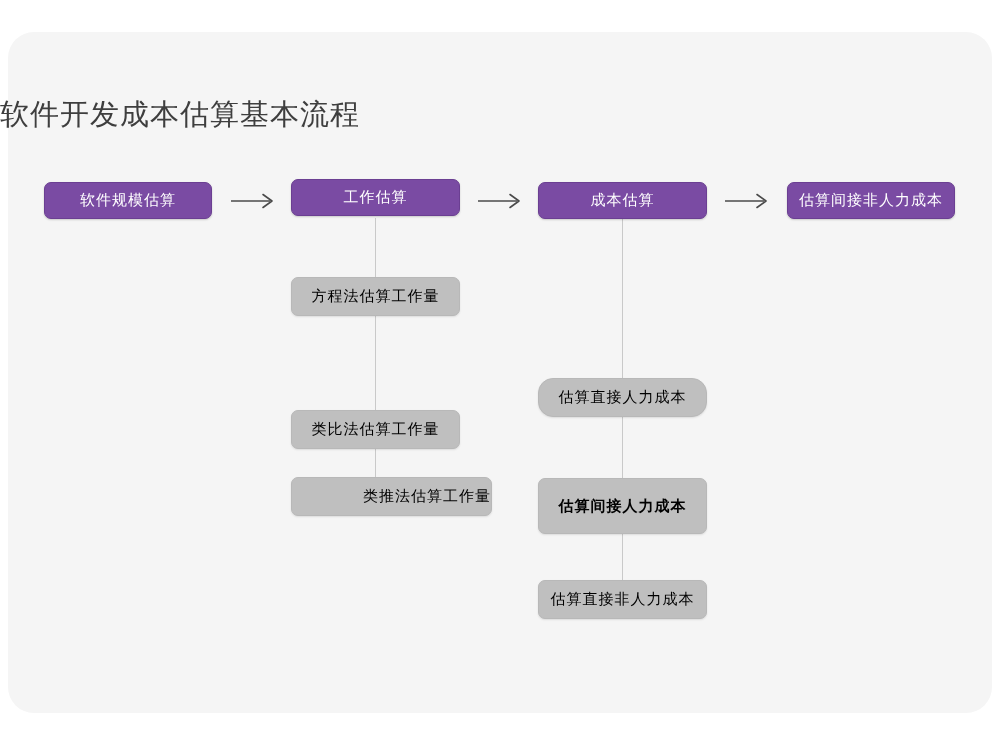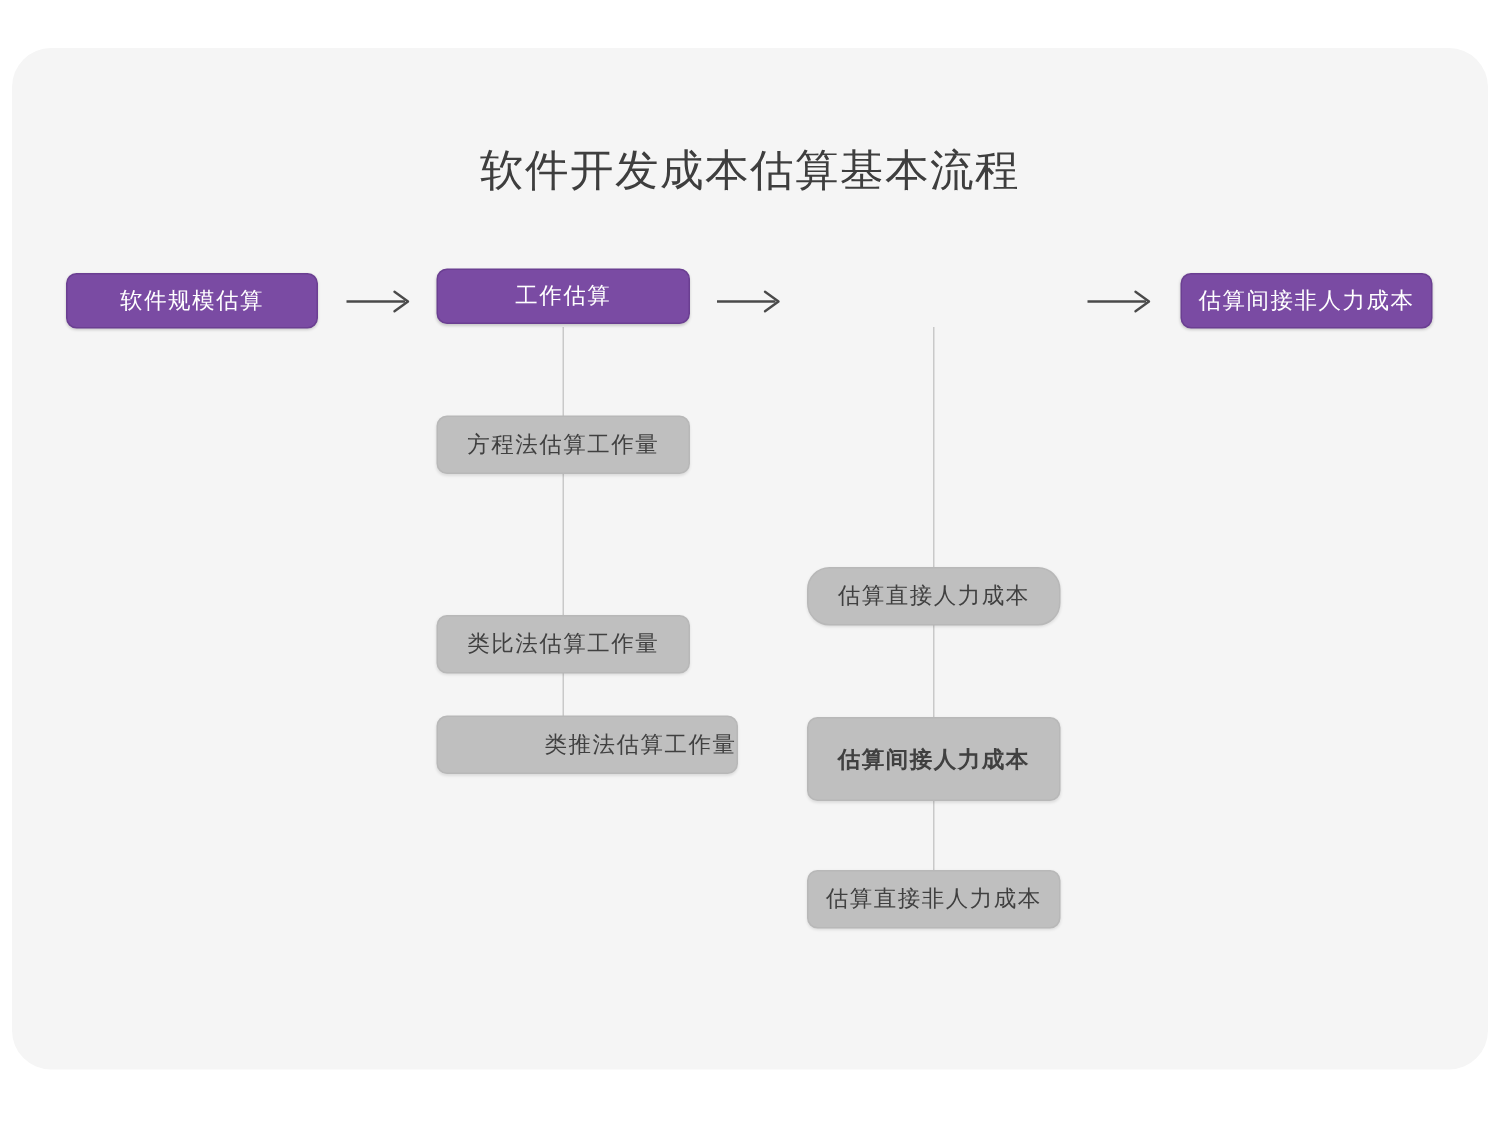--- a/index.html
+++ b/index.html
@@ -26,21 +26,20 @@
     width: 984px;
     height: 681px;
     background: #f5f5f5;
     border-radius: 26px;
   }
   .diagram-title {
     position: absolute;
     left: 0;
     top: 92px;
     width: 1000px;
-    text-align: center;
     font-size: 29px;
     line-height: 44px;
     color: #3e3e3e;
     letter-spacing: 1px;
     font-weight: normal;
     white-space: nowrap;
   }
 
   
   .vline {
@@ -65,21 +64,21 @@
   }
   .node.primary {
     background: #7a4ba3;
     border: 1px solid #6b3f92;
     box-shadow: 0 1px 2px rgba(0,0,0,0.18);
     font-family: Liberation Serif, serif;
   }
   .node.secondary {
     background: #bfbfbf;
     border: 1px solid #b8b8b8;
-    color: #404040;
+    color: #000000;
     box-shadow: 0 1px 2px rgba(0,0,0,0.10);
   }
 
   
   .arrow {
     position: absolute;
     display: flex;
     align-items: center;
     justify-content: center;
     color: #4a4a4a;
@@ -115,20 +114,23 @@
     <span>工作估算</span>
   </div>
 
   <div class="arrow" style="left:475px; top:184px; width:52px; height:33px;">
     <svg width="48" height="18" viewBox="0 0 48 18" aria-hidden="true">
       <path d="M1 9 H40" stroke="#4a4a4a" stroke-width="1.6" fill="none"></path>
       <path d="M33 2.5 L42 9 L33 15.5" stroke="#4a4a4a" stroke-width="1.6" fill="none" stroke-linecap="round" stroke-linejoin="round"></path>
     </svg>
   </div>
 
+  <div class="node primary" style="left:538px; top:182px; width:169px; height:37px;">
+    <span>成本估算</span>
+  </div>
 
   <div class="arrow" style="left:722px; top:184px; width:52px; height:33px;">
     <svg width="48" height="18" viewBox="0 0 48 18" aria-hidden="true">
       <path d="M1 9 H40" stroke="#4a4a4a" stroke-width="1.6" fill="none"></path>
       <path d="M33 2.5 L42 9 L33 15.5" stroke="#4a4a4a" stroke-width="1.6" fill="none" stroke-linecap="round" stroke-linejoin="round"></path>
     </svg>
   </div>
 
   <div class="node primary" style="left:787px; top:182px; width:168px; height:37px;">
     <span>估算间接非人力成本</span>

